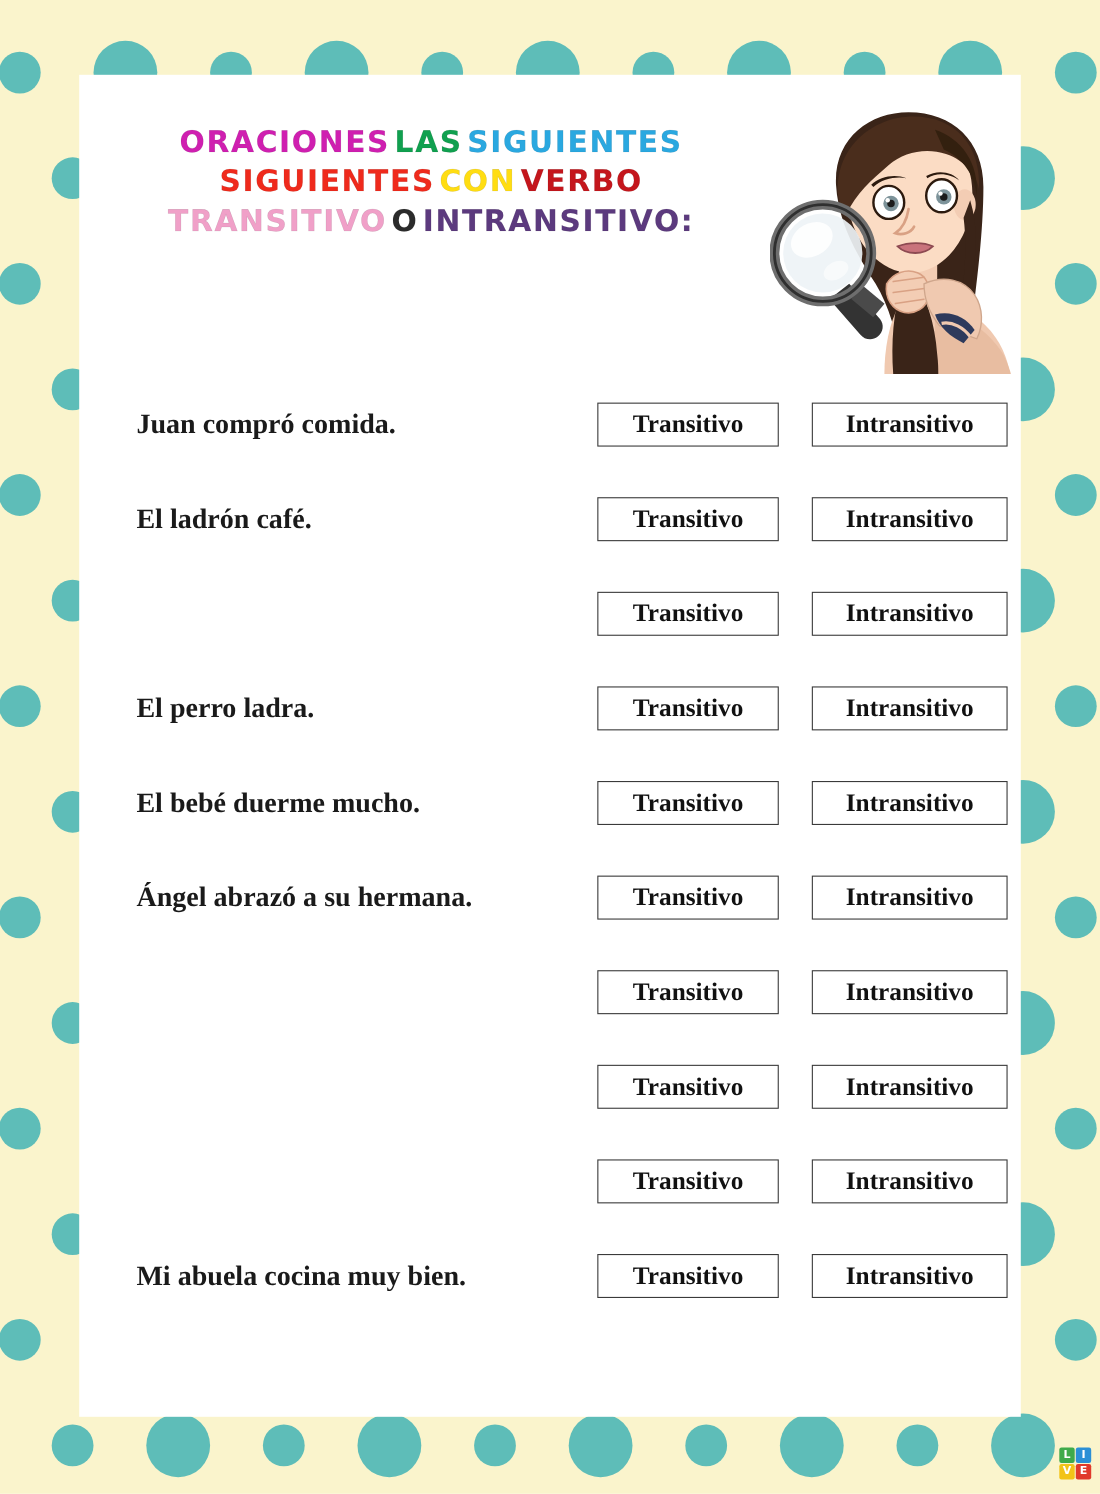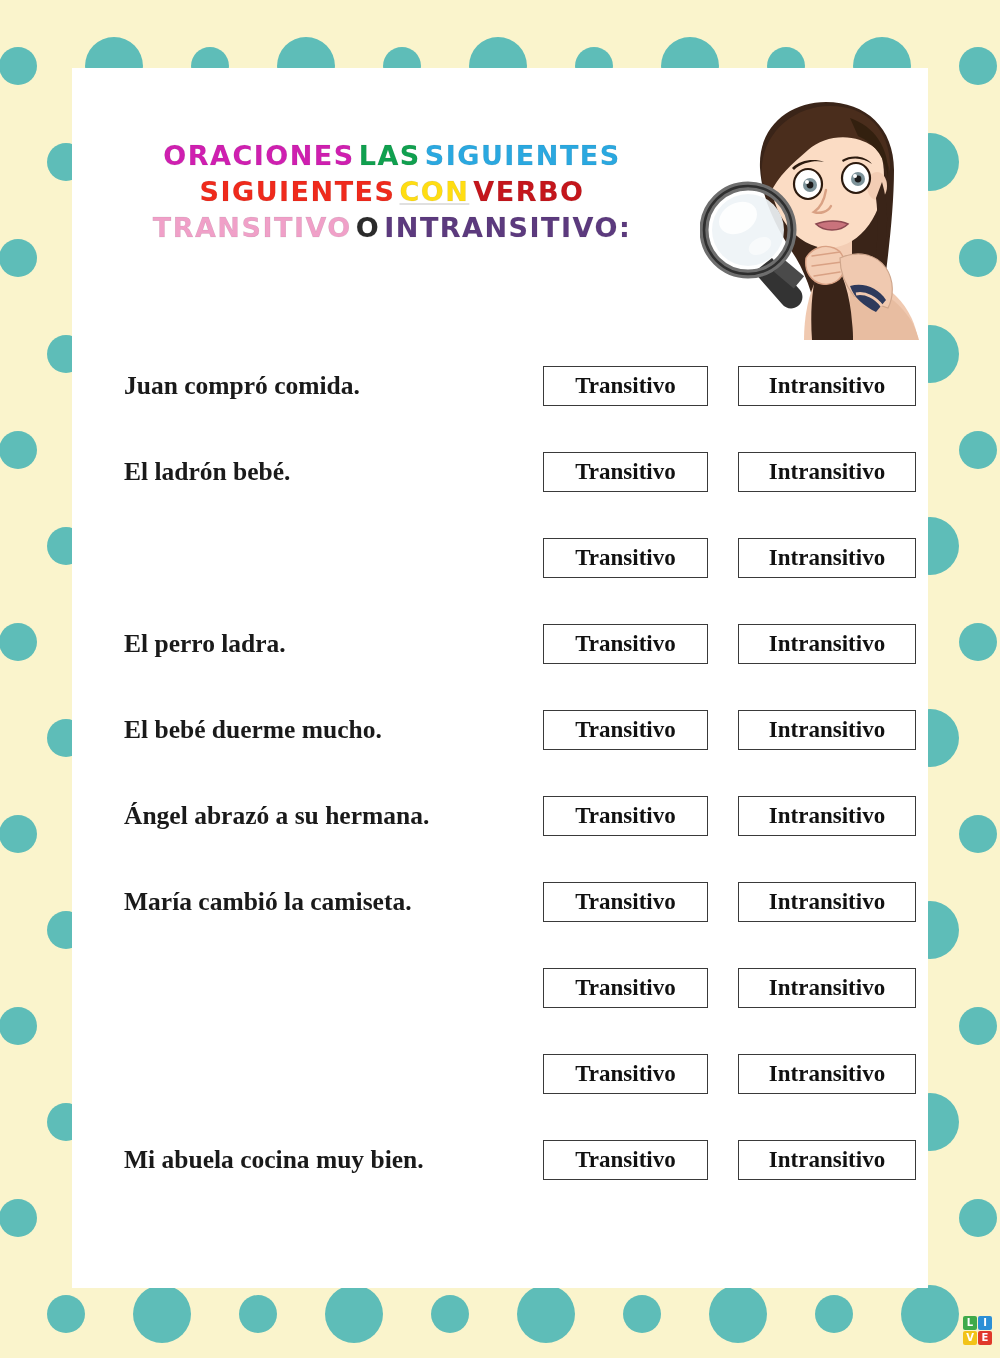--- a/index.html
+++ b/index.html
@@ -67,24 +67,24 @@
     -webkit-text-stroke: 0.5px rgba(0,0,0,0.12);
     display: inline-block;
     background-image:
       radial-gradient(circle at 3px 3px, #ffffff 1.45px, transparent 1.6px),
       radial-gradient(circle at 9px 9px, #ffffff 1.45px, transparent 1.6px);
     background-size: 12px 12px, 12px 12px;
     -webkit-background-clip: text;
     background-clip: text;
   }
   .tw-clasifica    { color:#cf1fb0; }
-  .tw-las          { color:#10a04f;margin-top:26px; }
+  .tw-las          { color:#10a04f; }
   .tw-siguientes   { color:#2aa8e0; }
   .tw-oraciones    { color:#ef2a1c; }
-  .tw-con          { color:#ffdd12;text-decoration:underline; }
+  .tw-con          { color:#ffdd12; }
   .tw-verbo        { color:#c4161c; }
   .tw-transitivo   { color:#f0a0c8; }
   .tw-o            { color:#2b2b2b; }
   .tw-intransitivo { color:#5c3a7e; }
 
   
   #bitmoji {
     position: absolute;
     right: 8px;
     top: 22px;
@@ -410,21 +410,21 @@
     </div>
   </div>
 
   <div id="rows-area">
       <div class="ex-row">
         <div class="sentence">Juan compró comida.</div>
         <div class="opt-box opt-trans">Transitivo</div>
         <div class="opt-box opt-intrans">Intransitivo</div>
       </div>
       <div class="ex-row">
-        <div class="sentence">El ladrón bebé.</div>
+        <div class="sentence">El ladrón café.</div>
         <div class="opt-box opt-trans">Transitivo</div>
         <div class="opt-box opt-intrans">Intransitivo</div>
       </div>
       <div class="ex-row">
         <div class="opt-box opt-trans">Transitivo</div>
         <div class="opt-box opt-intrans">Intransitivo</div>
       </div>
       <div class="ex-row">
         <div class="sentence">El perro ladra.</div>
         <div class="opt-box opt-trans">Transitivo</div>
@@ -434,21 +434,20 @@
         <div class="sentence">El bebé duerme mucho.</div>
         <div class="opt-box opt-trans">Transitivo</div>
         <div class="opt-box opt-intrans">Intransitivo</div>
       </div>
       <div class="ex-row">
         <div class="sentence">Ángel abrazó a su hermana.</div>
         <div class="opt-box opt-trans">Transitivo</div>
         <div class="opt-box opt-intrans">Intransitivo</div>
       </div>
       <div class="ex-row">
-        <div class="sentence">María cambió la camiseta.</div>
         <div class="opt-box opt-trans">Transitivo</div>
         <div class="opt-box opt-intrans">Intransitivo</div>
       </div>
       <div class="ex-row">
         <div class="opt-box opt-trans">Transitivo</div>
         <div class="opt-box opt-intrans">Intransitivo</div>
       </div>
       <div class="ex-row">
         <div class="opt-box opt-trans">Transitivo</div>
         <div class="opt-box opt-intrans">Intransitivo</div>

